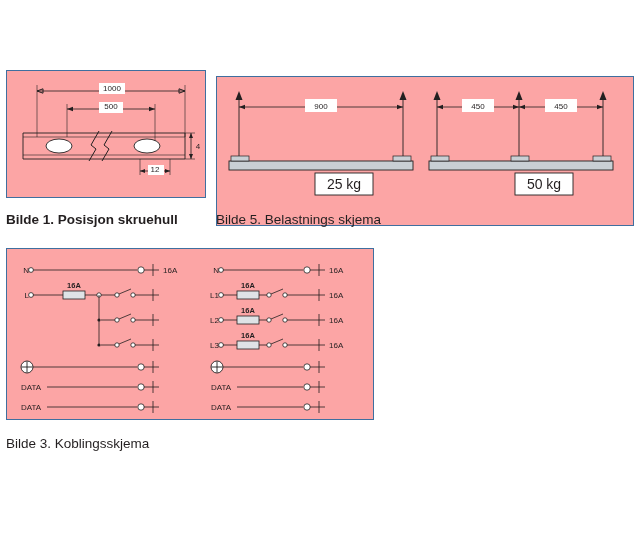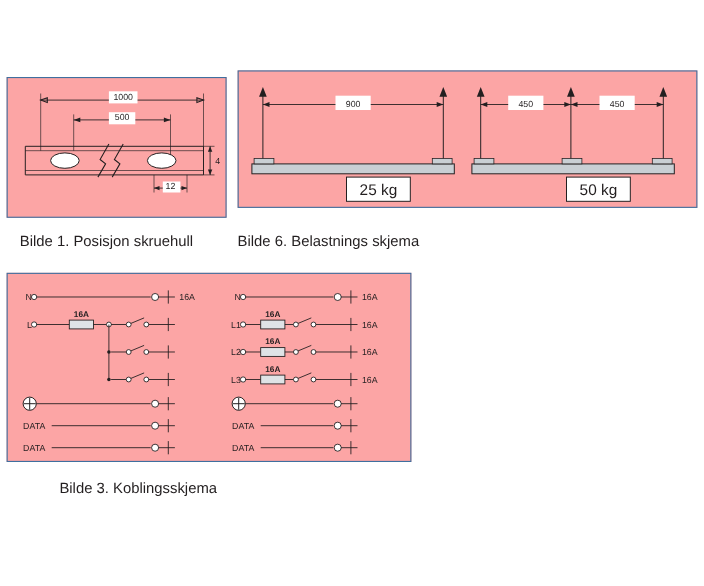--- a/index.html
+++ b/index.html
@@ -22,26 +22,26 @@
     box-sizing: border-box;
   }
   .caption {
     position: absolute;
     font-size: 13.5px;
     color: #231f20;
     white-space: nowrap;
   }
   
   #panel1 { left: 6px; top: 70px; width: 200px; height: 128px; }
-  #panel2 { left: 216px; top: 64px; width: 418px; height: 125px; }
+  #panel2 { left: 216px; top: 76px; width: 418px; height: 150px; }
   #panel3 { left: 6px; top: 248px; width: 368px; height: 172px; }
 
-  .cap1 { left: 18px; top: 212px; }
+  .cap1 { left: 6px; top: 212px; font-weight: bold; }
   .cap2 { left: 216px; top: 212px; }
-  .cap3 { left: 6px; top: 436px; margin-left: 48px; }
+  .cap3 { left: 6px; top: 436px; }
 
   svg { display: block; }
   .dimtxt {
     font-family: "Liberation Sans", sans-serif;
     font-size: 8px;
     fill: #231f20;
   }
   .kgtxt {
     font-family: "Liberation Sans", sans-serif;
     font-size: 14px;
@@ -168,21 +168,21 @@
       <rect x="212" y="84" width="184" height="9" fill="#c9cfd4" stroke="#231f20" stroke-width="0.9"></rect>
       <rect x="214" y="79" width="18" height="5" fill="#c9cfd4" stroke="#231f20" stroke-width="0.7"></rect>
       <rect x="294" y="79" width="18" height="5" fill="#c9cfd4" stroke="#231f20" stroke-width="0.7"></rect>
       <rect x="376" y="79" width="18" height="5" fill="#c9cfd4" stroke="#231f20" stroke-width="0.7"></rect>
 
       <rect x="298" y="96" width="58" height="22" fill="#ffffff" stroke="#231f20" stroke-width="0.9"></rect>
       <text class="kgtxt" x="327" y="112" text-anchor="middle">50 kg</text>
     </g>
   </svg>
 </div>
-<div class="caption cap2">Bilde 6. Belastnings skjema</div>
+<div class="caption cap2">Bilde 5. Belastnings skjema</div>
 
 <div class="panel" id="panel3">
   <svg width="366" height="170" viewBox="0 0 366 170">
 
     <g>
 
       <text class="wtxt" x="22" y="24" text-anchor="end">N</text>
       <line class="ln" x1="26" y1="21" x2="130" y2="21" stroke="#231f20" stroke-width="0.8"></line>
       <circle cx="24" cy="21" r="2.4" fill="#ffffff" stroke="#231f20" stroke-width="0.8"></circle>
       <circle cx="134" cy="21" r="3.2" fill="#ffffff" stroke="#231f20" stroke-width="0.8"></circle>

